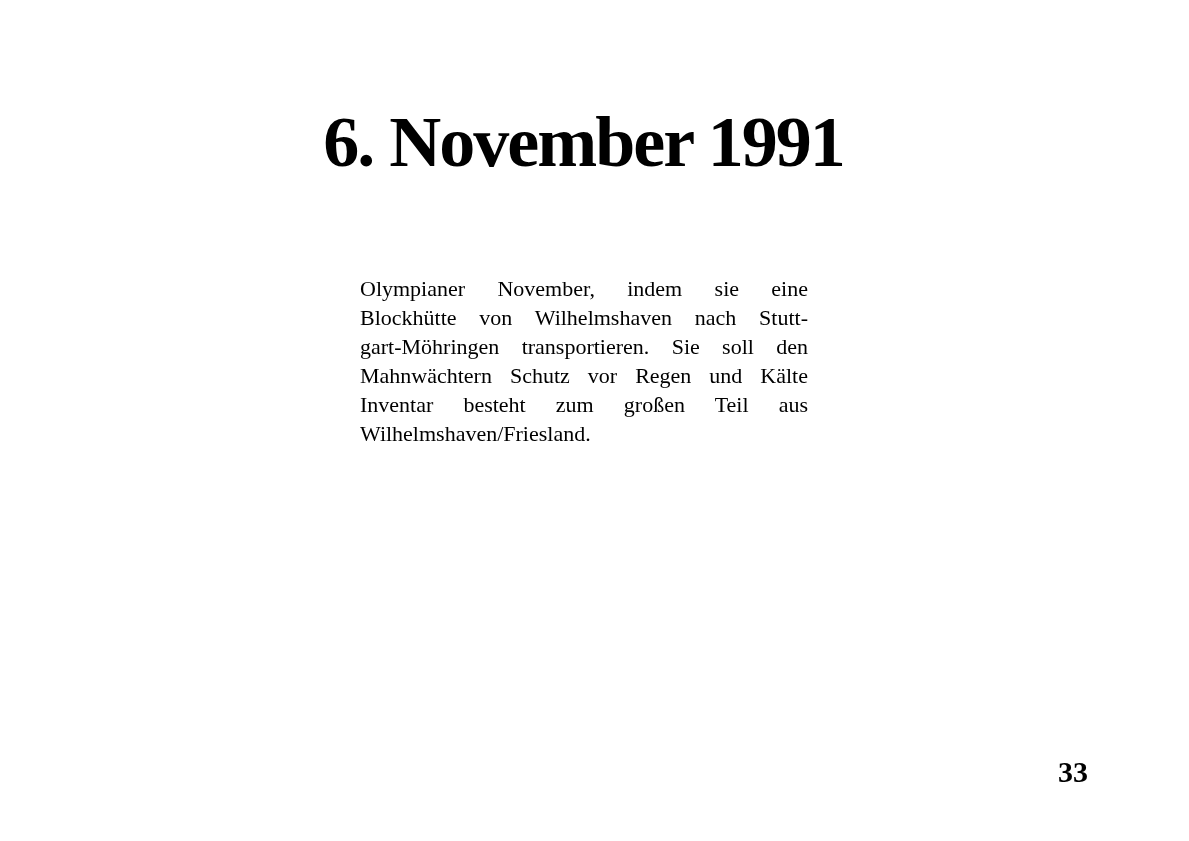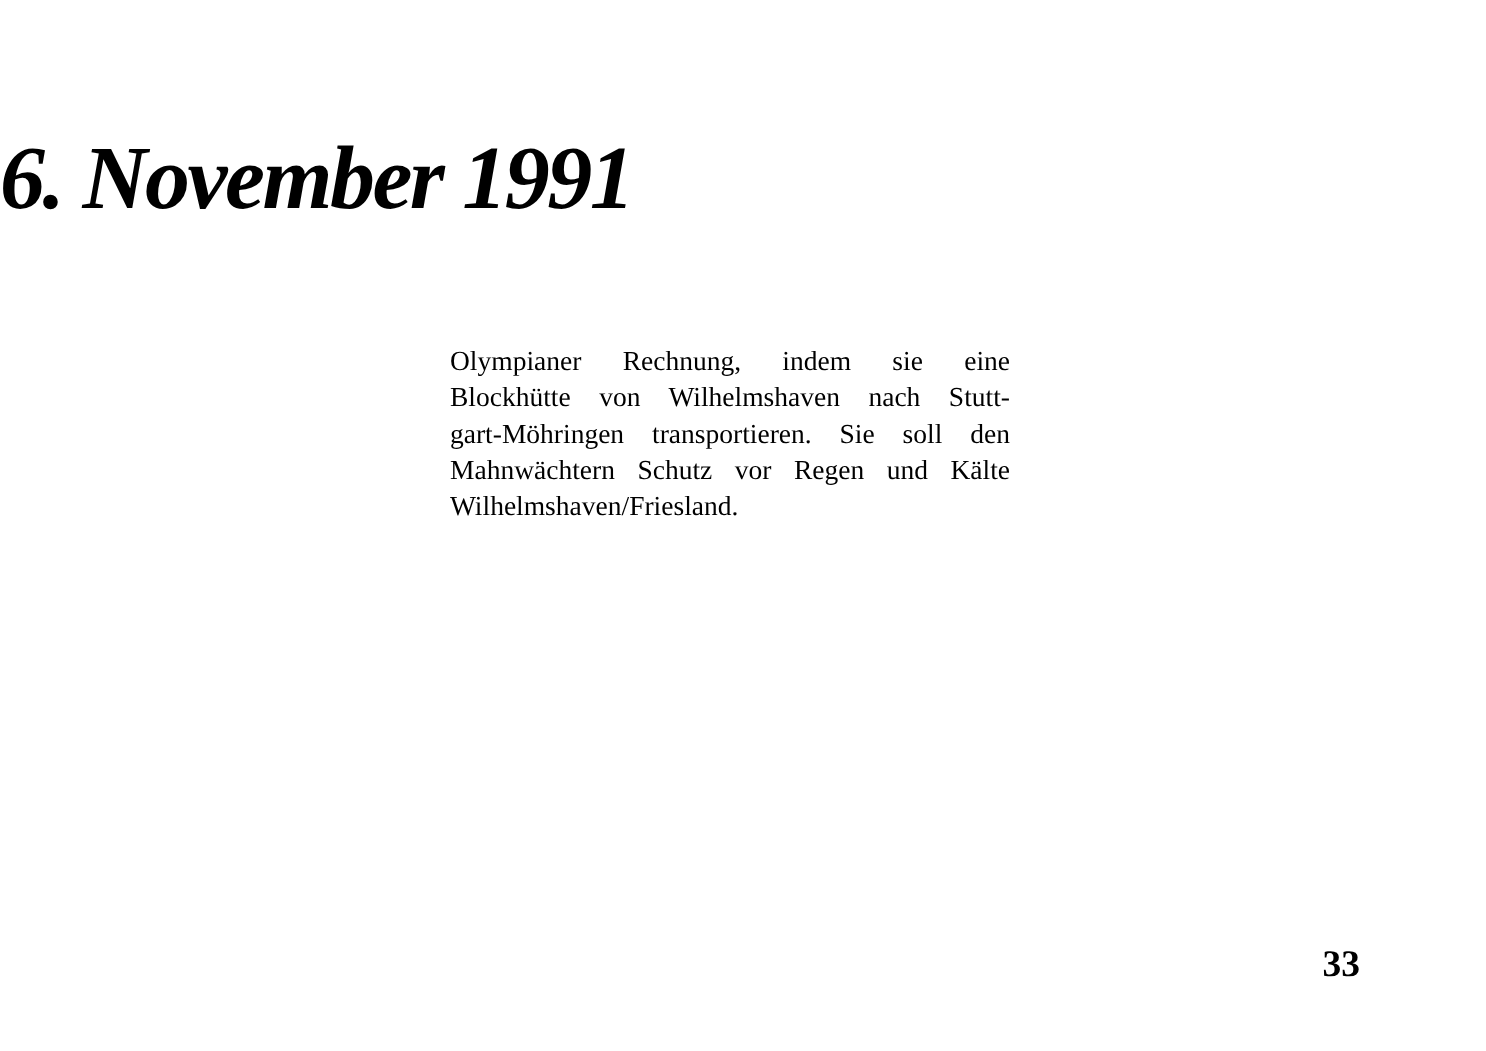--- a/index.html
+++ b/index.html
@@ -21,26 +21,26 @@
     top: 0;
     width: 1189px;
     height: 841px;
     background: #ffffff;
   }
   .title {
     position: absolute;
     left: 0;
     top: 58px;
     width: 1167px;
+    text-align: center;
     font-size: 72px;
     font-weight: bold;
     letter-spacing: -2px;
     line-height: 72px;
     white-space: nowrap;
-    font-style: italic;
   }
   .paragraph {
     position: absolute;
     left: 360px;
     top: 274px;
     width: 448px;
     font-size: 22px;
     line-height: 29px;
   }
   .paragraph .line {
@@ -62,22 +62,23 @@
   }
 </style>
 </head>
 <body>
 
 <div class="page">
 
   <h1 class="title">6. November 1991</h1>
 
   <div class="paragraph">
-    <div class="line">Olympianer Rechnung, indem sie eine</div>
+    <div class="line">Olympianer November, indem sie eine</div>
     <div class="line">Blockhütte von Wilhelmshaven nach Stutt-</div>
     <div class="line">gart-Möhringen transportieren. Sie soll den</div>
     <div class="line">Mahnwächtern Schutz vor Regen und Kälte</div>
+    <div class="line">Inventar besteht zum großen Teil aus</div>
     <div class="line last">Wilhelmshaven/Friesland.</div>
   </div>
 
   <div class="page-number">33</div>
 
 </div>
 
 </body></html>

